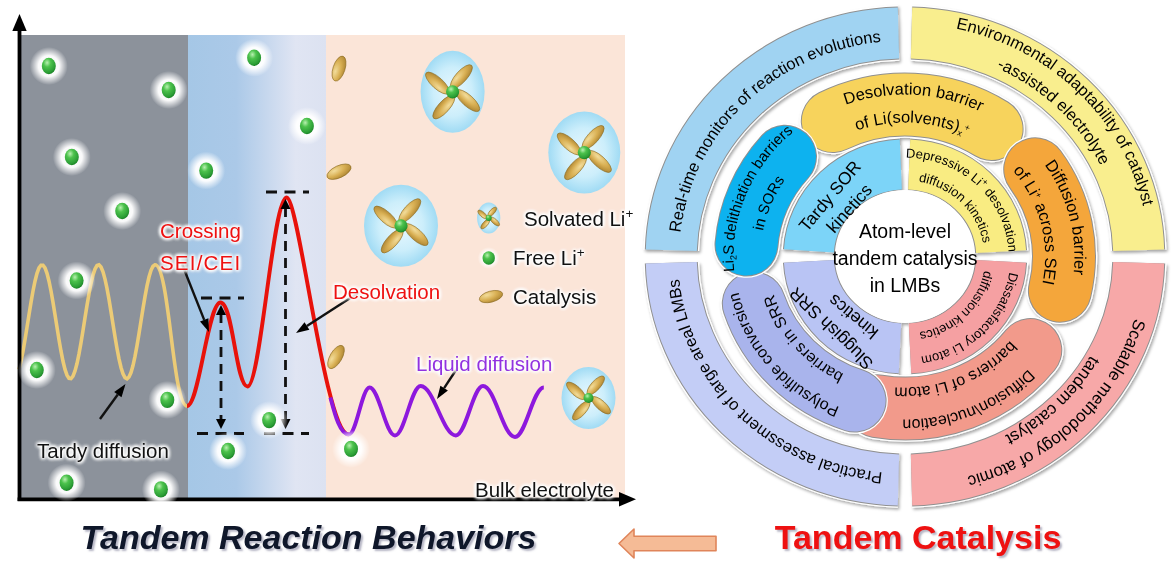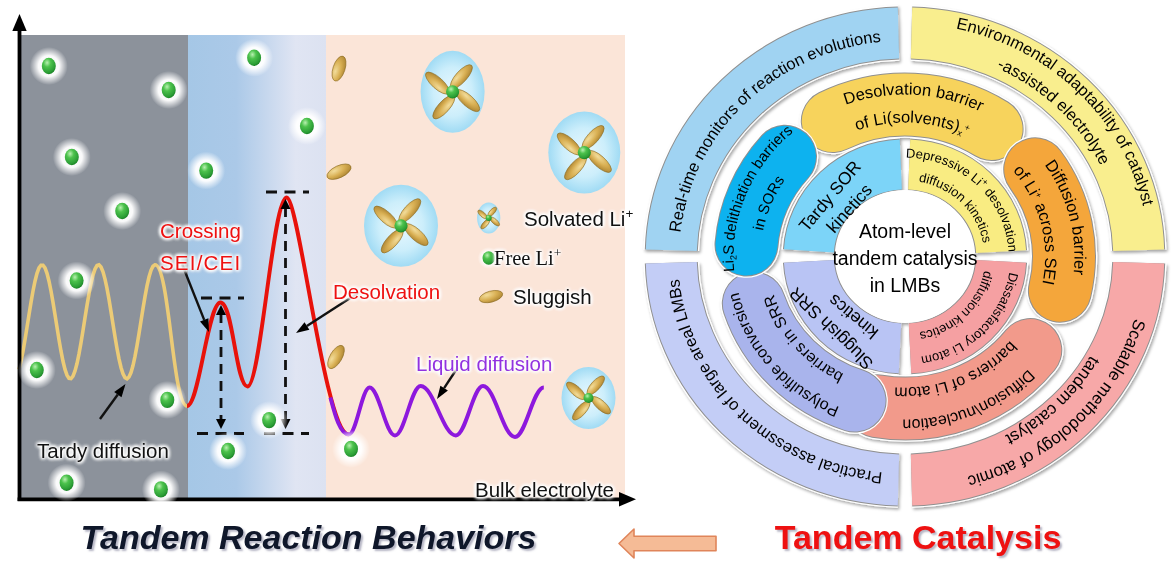--- a/index.html
+++ b/index.html
@@ -287,16 +287,16 @@
       <text x="905.0" y="291.5" font-size="19.5" fill="#000" text-anchor="middle">in LMBs</text>
 <path d="M619,543.5 L634,529 L634,536.3 L716,536.3 L716,550.7 L634,550.7 L634,558 Z" fill="#f5bb96" stroke="#e0855a" stroke-width="1.6" stroke-linejoin="round"></path>
 </svg>
 <div class="lab" style="left:160px;top:205px;color:#ee1111;">Crossing</div>
 <div class="lab" style="left:160px;top:236.5px;color:#ee1111;letter-spacing:1.2px;">SEI/CEI</div>
 <div class="lab" style="left:333px;top:266px;color:#ee1111;">Desolvation</div>
 <div class="lab" style="left:37px;top:424.5px;color:#111;">Tardy diffusion</div>
 <div class="lab" style="left:475px;top:464px;color:#111;">Bulk electrolyte</div>
 <div class="lab" style="left:408px;top:337.5px;color:#9232e0;padding-left:8px;">Liquid diffusion</div>
 <div class="leg" style="left:513px;top:207px;padding-left:11px;">Solvated Li<sup style="font-size:13.5px">+</sup></div>
-<div class="leg" style="left:494px;top:246px;font-family:Liberation Serif, serif;">Free Li<sup style="font-size:13.5px">+</sup></div>
-<div class="leg" style="left:513px;top:287px;">Sluggish</div>
+<div class="leg" style="left:513px;top:246px;">Free Li<sup style="font-size:13.5px">+</sup></div>
+<div class="leg" style="left:513px;top:287px;">Catalysis</div>
 <div class="title" style="left:0px;top:520px;width:617px;text-align:center;color:#0f172a;font-style:italic;">Tandem Reaction Behaviors</div>
 <div class="title" style="left:640px;top:520px;width:556px;text-align:center;color:#ee1111;">Tandem Catalysis</div>
 </div>
 </body></html>

